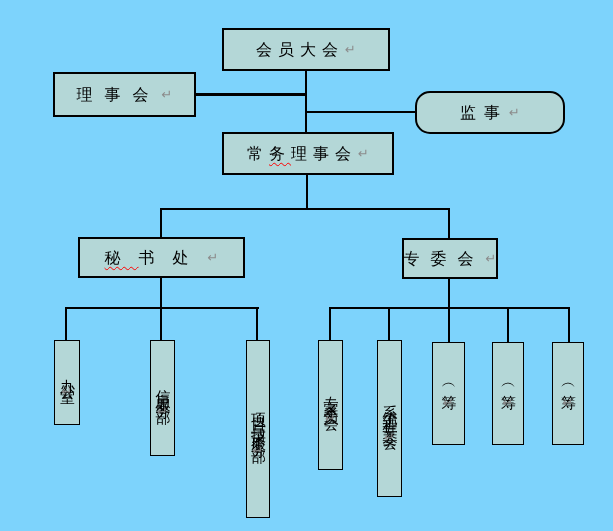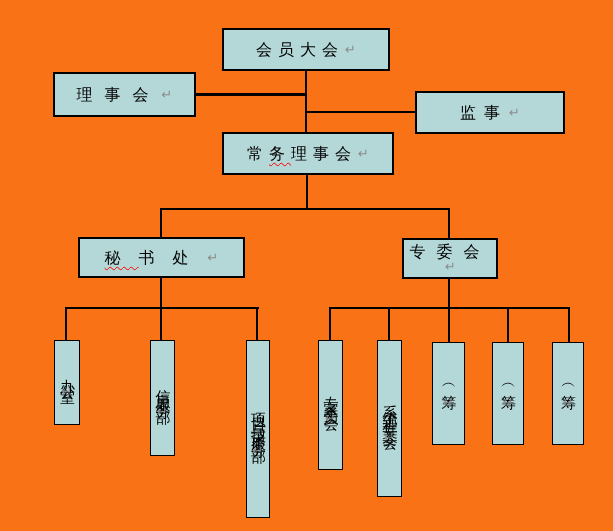--- a/index.html
+++ b/index.html
@@ -1,19 +1,19 @@
 <!DOCTYPE html>
 <html style="--box-fill: #b4d7d7; --box-border: #000000; --line-color: #000000; --text-color: #000000; --squiggle-color: #ff0000; --return-color: #8c8c8c; --wm-color: #4d4d4d;"><head>
 <meta charset="utf-8">
 <style>
   html,body{margin:0;padding:0;background:#fff;}
   #canvas{
     position:relative;
     width:613px;height:531px;
-    background:#f97316;
+    background:#7dd3fc;
     overflow:hidden;
     font-family:"DejaVu Sans","Liberation Sans",sans-serif;
   }
   .line{
     position:absolute;
     background:var(--line-color,#000);
   }
   .node{
     position:absolute;
     background:var(--box-fill,#b4d7d7);
@@ -28,21 +28,21 @@
     white-space:nowrap;
   }
   .node.v{
     writing-mode:vertical-rl;
     text-orientation:upright;
     border-width:1.5px;
     font-size:15px;
     letter-spacing:5px;
   }
   .sp6{letter-spacing:6px;}
-  .sp8{letter-spacing:8px;}
+  .sp8{letter-spacing:8px;border-radius:15px;}
   .sp11{letter-spacing:11px;}
   .sp12{letter-spacing:12px;}
   .sp18{letter-spacing:18px;}
   .misspelled{
     text-decoration-line:underline;
     text-decoration-style:wavy;
     text-decoration-color:var(--squiggle-color,#f00);
     text-decoration-thickness:1px;
     text-underline-offset:3px;
   }
@@ -52,21 +52,21 @@
     letter-spacing:0;
     margin-left:1px;
   }
   .node.v .rmark{margin-left:0;margin-top:2px;}
   
   #n-assembly   {left:222px;top:28px;width:168px;height:43px;}
   #n-board      {left:53px;top:72px;width:143px;height:45px;}
   #n-supervisor {left:415px;top:91px;width:150px;height:43px;}
   #n-standing   {left:222px;top:132px;width:172px;height:43px;}
   #n-secretariat{left:78px;top:237px;width:167px;height:41px;}
-  #n-special    {left:402px;top:238px;width:96px;height:41px;flex-direction:column;}
+  #n-special    {left:402px;top:238px;width:96px;height:41px;}
   
   #n-office {left:54px;top:340px;width:26px;height:85px;}
   #n-info   {left:150px;top:340px;width:25px;height:116px;}
   #n-project{left:246px;top:340px;width:24px;height:178px;}
   #n-expert {left:318px;top:340px;width:25px;height:130px;}
   #n-system {left:377px;top:340px;width:25px;height:157px;}
   #n-prep1  {left:432px;top:342px;width:33px;height:103px;}
   #n-prep2  {left:492px;top:342px;width:32px;height:103px;}
   #n-prep3  {left:552px;top:342px;width:32px;height:103px;}
   #watermark{

